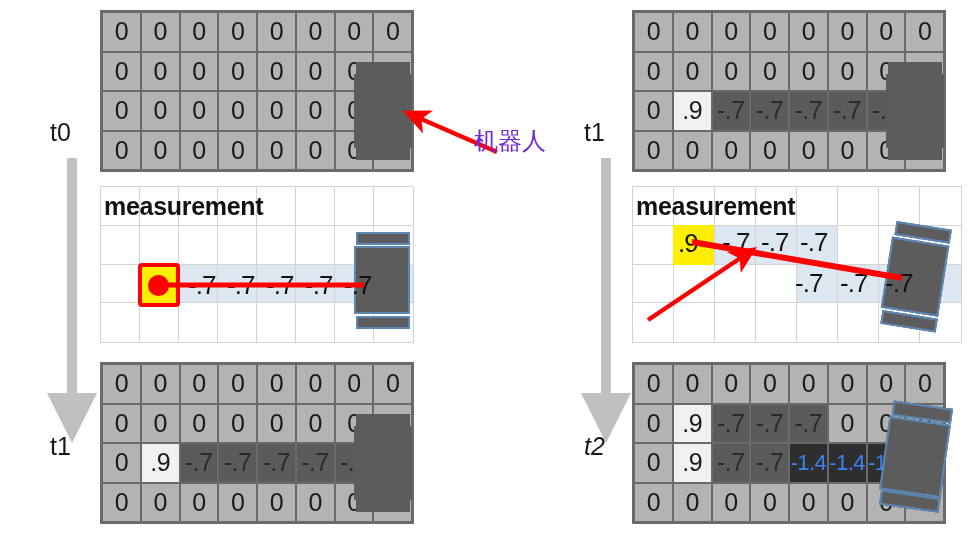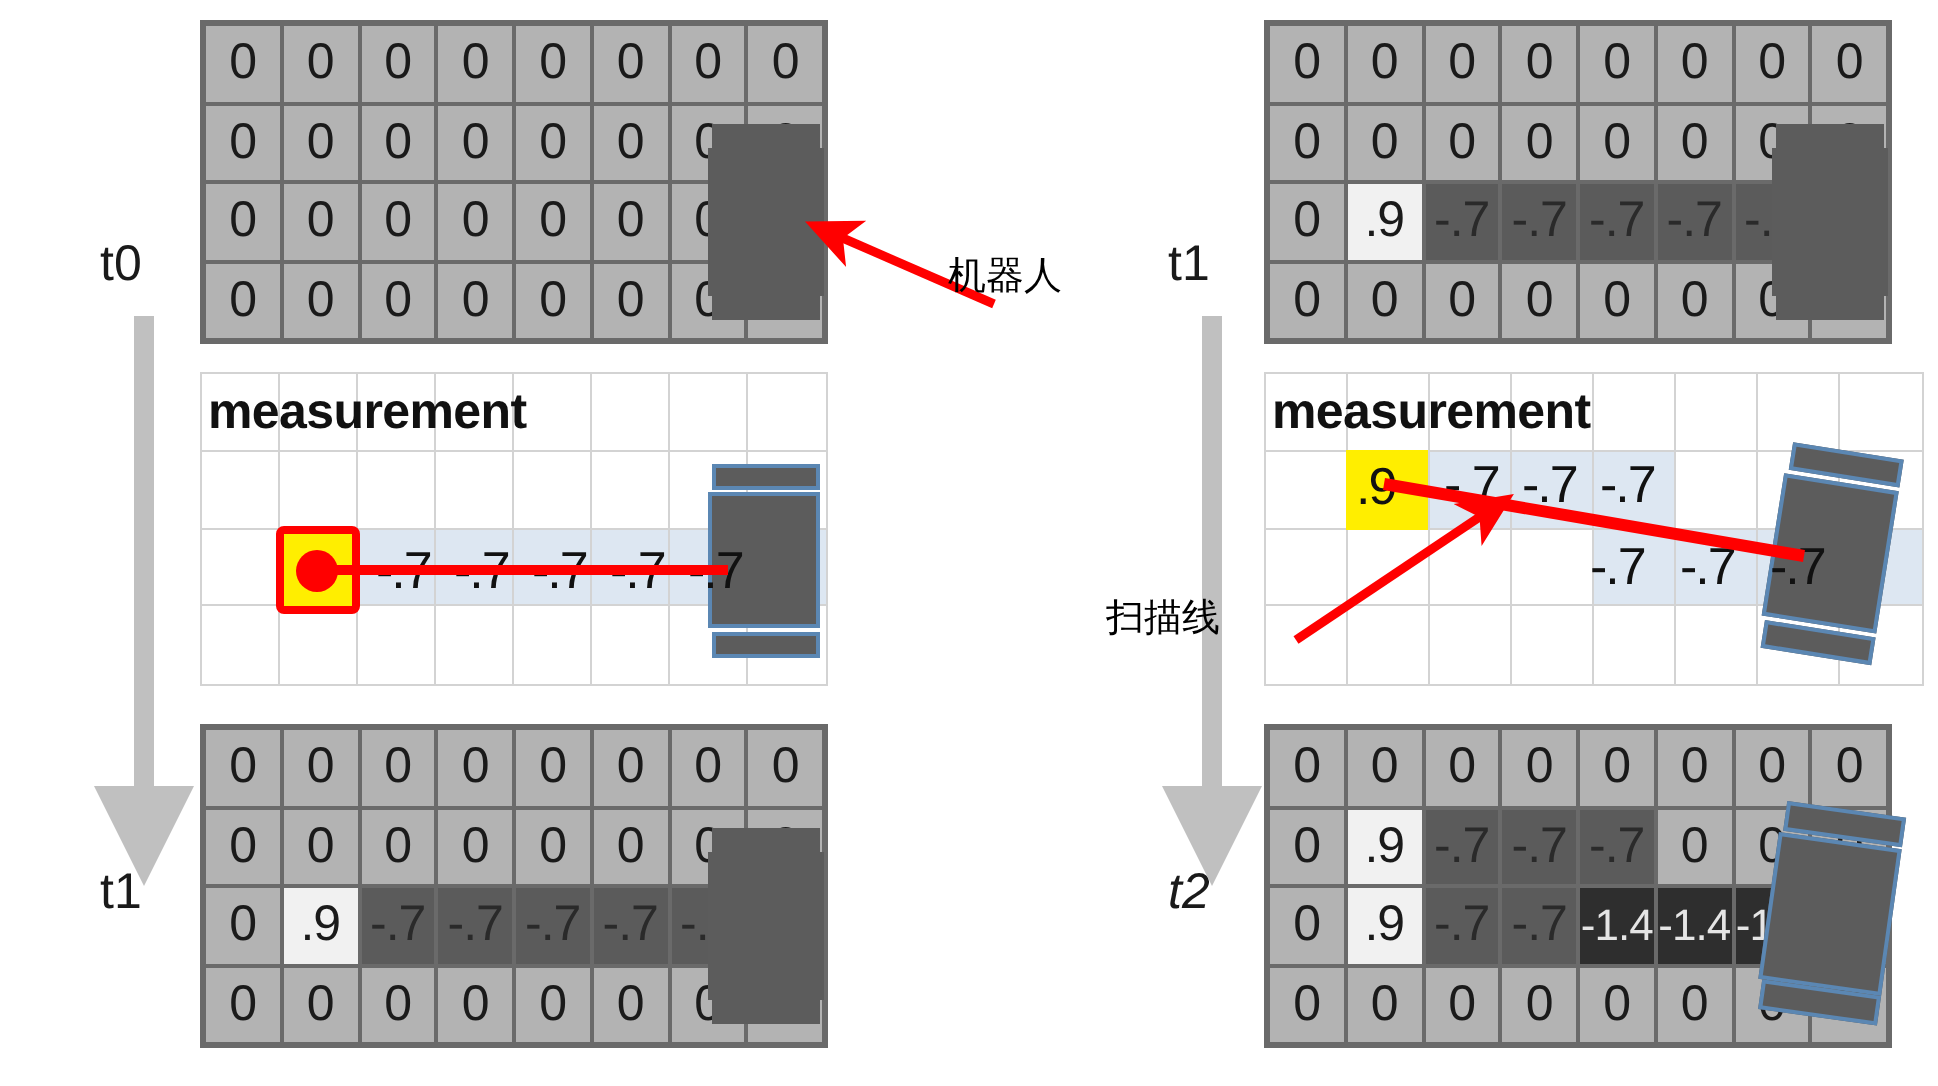--- a/index.html
+++ b/index.html
@@ -14,21 +14,21 @@
 
   
   .grid-panel{position:absolute;display:grid;box-sizing:border-box;
      background:#6a6a6a;gap:2px;padding:2px;border:1px solid #6a6a6a;}
   .cell{display:flex;align-items:center;justify-content:center;
      font-size:25px;font-weight:400;color:#111;box-sizing:border-box;
      font-family:"Liberation Sans",sans-serif;letter-spacing:-0.5px;}
   .c-zero{background:#b3b3b3;color:#1a1a1a;}
   .c-hi{background:#f1f1f1;color:#1a1a1a;}
   .c-lo{background:#5b5b5b;color:#2a2a2a;}
-  .c-lo2{background:#2e2e2e;color:#e5e5e5;}
+  .c-lo2{background:#2e2e2e;color:#3b82f6;}
 
   
   .meas-panel{position:absolute;display:grid;box-sizing:border-box;
      background:#ffffff;border:1px solid #d3d3d3;}
   .mcell{border-right:1px solid #d3d3d3;border-bottom:1px solid #d3d3d3;
      box-sizing:border-box;position:relative;}
   .mcell.lastcol{border-right:none;}
   .mcell.lastrow{border-bottom:none;}
   .m-band{background:#dde7f2;}
 
@@ -41,21 +41,21 @@
   
   .robot{position:absolute;}
   .rbody{position:absolute;background:#5c5c5c;}
   .rbody.blue{border:2px solid #5b87b3;}
   .rwheel{position:absolute;background:#5c5c5c;}
   .rwheel.blue{border:2px solid #5b87b3;}
 
   
   .tlabel{position:absolute;font-size:25px;color:#1a1a1a;
      font-family:"Liberation Sans",sans-serif;}
-  .cn-label{position:absolute;font-size:19px;color:#000000;
+  .cn-label{position:absolute;font-size:24px;color:#6d28d9;
      font-family:Liberation Mono, monospace;white-space:nowrap;}
 
   svg.ov{position:absolute;left:0;top:0;width:969px;height:543px;
      pointer-events:none;}
 </style>
 </head>
 <body>
 
 <div class="stage">
 
@@ -375,15 +375,14 @@
     <g>
       <line x1="692" y1="242" x2="902" y2="278" stroke="#ff0000" stroke-width="6"></line>
     </g>
 
     <g>
       <line x1="648" y1="320" x2="742" y2="257" stroke="#ff0000" stroke-width="4.5" marker-end="url(#redhead)"></line>
     </g>
   </svg>
 
   <div class="cn-label" style="left:474px;top:125px;">机器人</div>
-  <div class="cn-label" style="left:553px;top:296px;">扫描线</div>
 
 </div>
 
 </body></html>

